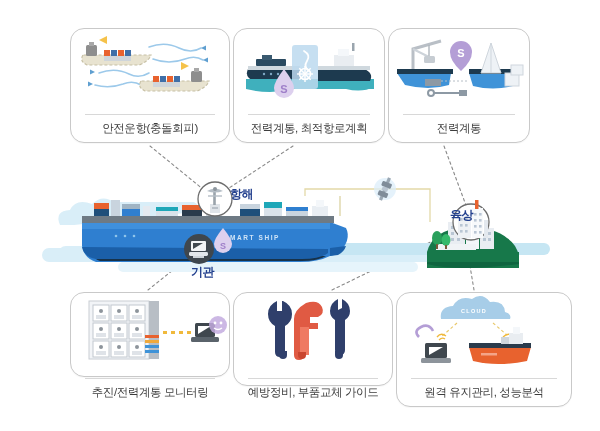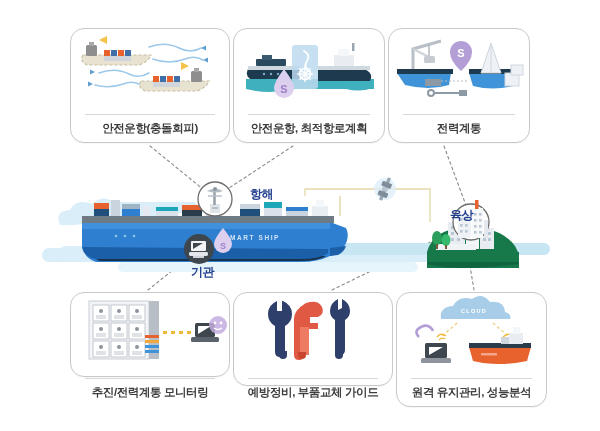--- a/index.html
+++ b/index.html
@@ -34,21 +34,21 @@
     display:block;
   }
   .card .rule{
     position:absolute;left:14px;right:14px;top:85px;
     height:1px;background:#d8d8d8;
   }
   .card .cap{
     position:absolute;left:4px;right:4px;top:92px;
     text-align:center;
     font-size:11.5px;
-    font-weight:bold;
+    font-weight:normal;
     color:#3d3d3d;
     letter-spacing:-0.4px;
     white-space:nowrap;
   }
 
   
   .hub-label{
     position:absolute;
     font-size:12px;
     font-weight:bold;
@@ -238,21 +238,21 @@
             <rect x="479" y="219" width="2.6" height="2.6"></rect>
           <rect x="474" y="225" width="2.6" height="2.6"></rect>
             <rect x="479" y="225" width="2.6" height="2.6"></rect>
           <rect x="474" y="231" width="2.6" height="2.6"></rect>
             <rect x="479" y="231" width="2.6" height="2.6"></rect>
         </g>
       </g>
     </g>
   </svg>
 
-  <div class="hub-label" style="left:250px;top:186px;">항해</div>
+  <div class="hub-label" style="left:230px;top:186px;">항해</div>
   <div class="hub-label" style="left:191px;top:264px;">기관</div>
   <div class="hub-label" style="left:411px;top:207px;margin-left:39px;">육상</div>
 
   <div class="card" style="left:70px;top:28px;width:160px;height:115px;">
     <svg class="art" viewBox="0 0 160 76">
 
       <g stroke="#9cc9ea" stroke-width="1.6" fill="none" stroke-linecap="round">
         <path d="M78 18 q16 -6 30 1 q12 6 22 0"></path>
         <path d="M82 30 q16 6 32 0 q10 -4 18 1"></path>
         <path d="M28 44 q16 -6 30 1 q10 5 20 -1"></path>
@@ -330,21 +330,21 @@
           </g>
         </g>
       </g>
 
       <g>
         <path d="M50 40 q10 13 10 19 a10 10 0 0 1 -20 0 q0 -6 10 -19 z" fill="#ddd0ee"></path>
         <text x="50" y="64" text-anchor="middle" font-size="11" font-weight="bold" fill="#9f7fc9" font-family="Liberation Sans, sans-serif">S</text>
       </g>
     </svg>
     <div class="rule"></div>
-    <div class="cap">안전운항, 최적항로계획</div>
+    <div class="cap">전력계통, 최적항로계획</div>
   </div>
 
   <div class="card" style="left:388px;top:28px;width:142px;height:115px;">
     <svg class="art" viewBox="0 0 142 76">
 
       <g>
         <path d="M24 46 L24 20 L52 12" stroke="#b9bfc6" stroke-width="3" fill="none"></path>
         <line x1="24" y1="20" x2="44" y2="30" stroke="#cdd3d9" stroke-width="2"></line>
         <line x1="40" y1="16" x2="40" y2="28" stroke="#aeb5bc" stroke-width="1.4"></line>
         <rect x="35" y="27" width="11" height="7" rx="1.5" fill="#c6ccd2"></rect>
@@ -471,21 +471,21 @@
 
       <g fill="#2f3f6b">
         <path d="M104 6 q-8 4 -8 12 q0 6 5 9 l0 30 q0 5 5 5 q5 0 5 -5 l0 -30 q5 -3 5 -9 q0 -8 -8 -12 l0 9 l-4 2 l0 -11 z"></path>
         <path d="M101 62 q0 4 4 4 q4 0 4 -4 l0 -4 l-8 0 z"></path>
       </g>
     </svg>
     <div class="rule"></div>
     <div class="cap">예방정비, 부품교체 가이드</div>
   </div>
 
-  <div class="card" style="left:396px;top:292px;width:151px;height:115px;">
+  <div class="card" style="left:396px;top:292px;width:176px;height:115px;">
     <svg class="art" viewBox="0 0 152 76">
 
       <g>
         <path d="M44 26 q-2 -12 12 -13 q6 -11 19 -7 q10 -7 18 3 q14 -2 15 10 q7 2 5 7 l-69 0 z" fill="#a7cde8"></path>
         <text class="cloud-text" x="77" y="20" text-anchor="middle">CLOUD</text>
       </g>
 
       <g stroke="#e8c86a" stroke-width="1.1" stroke-dasharray="3 2.5" fill="none">
         <line x1="60" y1="30" x2="44" y2="44"></line>
         <line x1="96" y1="30" x2="110" y2="42"></line>

